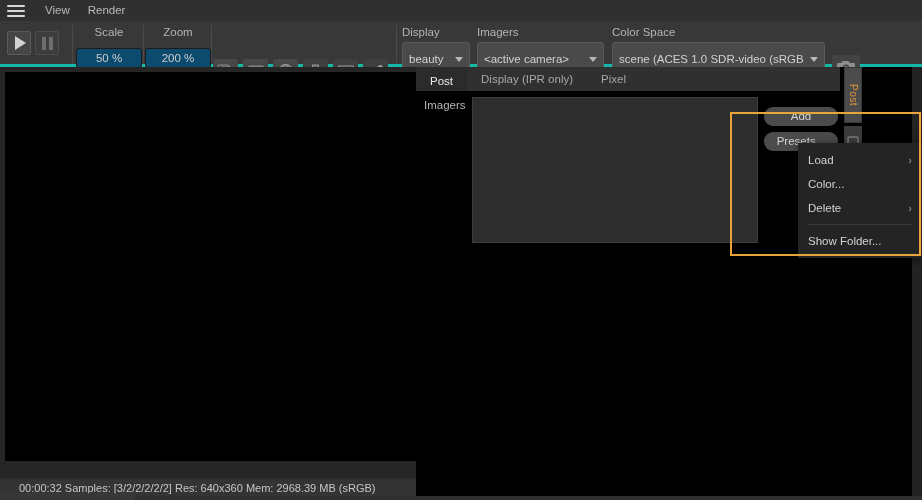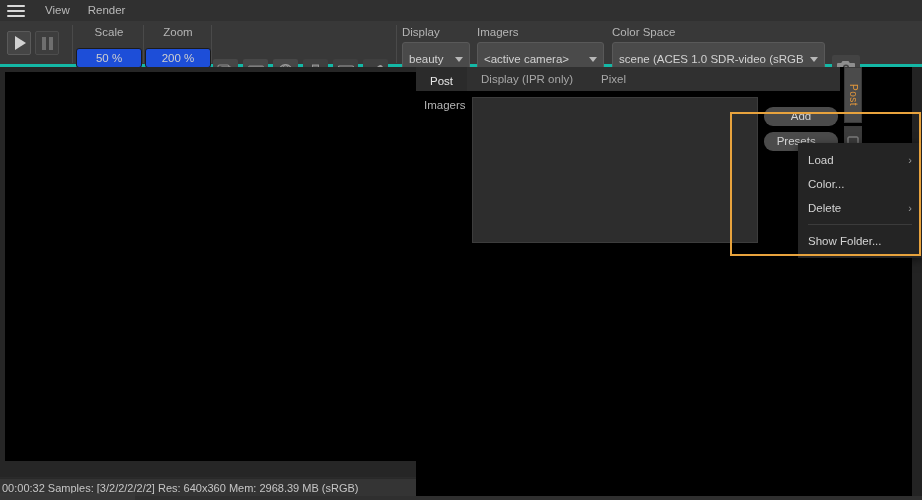--- a/index.html
+++ b/index.html
@@ -33,21 +33,21 @@
   .tbtn { width: 24px; height: 24px; background: #454545; border: 1px solid #5a5a5a;
     border-radius: 2px; display: flex; align-items: center; justify-content: center; cursor: pointer; }
   .tbtn.dim { background: #3d3d3d; border-color: #4d4d4d; }
   .play-tri { width: 0; height: 0; border-left: 11px solid #d2d2d2;
     border-top: 7px solid transparent; border-bottom: 7px solid transparent; margin-left: 3px; }
   .pause-bars { display: flex; gap: 3px; }
   .pause-bars i { display: block; width: 4px; height: 13px; background: #6e6e6e; }
 
   .field-group { position: absolute; top: 4px; text-align: center; }
   .field-label { color: #b5b5b5; font-size: 11.5px; line-height: 15px; }
-  .field-box { margin-top: 8px; background: #1d4ed8; border: 1px solid #1b1b1b;
+  .field-box { margin-top: 8px; background: #0c4a6e; border: 1px solid #1b1b1b;
     border-radius: 3px; color: #cfcfcf; font-size: 11.5px; height: 20px; line-height: 19px;
     text-align: center; cursor: text; }
 
   .iconrow { position: absolute; left: 213px; top: 38px; display: flex; gap: 5px; }
   .ibtn { width: 25px; height: 24px; background: #474747; border-radius: 2px;
     display: flex; align-items: center; justify-content: center; cursor: pointer; }
   .ibtn.flat { background: #3f3f3f; }
 
   .combo-group { position: absolute; top: 4px; }
   .combo-label { color: #b5b5b5; font-size: 11.5px; line-height: 15px; text-align: left; }
@@ -61,21 +61,21 @@
     border-top: 5px solid #b8b8b8; margin-left: 6px; }
 
   .snapbtn { position: absolute; left: 832px; top: 34px; width: 28px; height: 22px;
     background: #434343; border-radius: 2px; display: flex; align-items: center; justify-content: center; cursor: pointer; }
 
   
   .render-pane { position: absolute; left: 0; top: 67px; width: 425px; height: 410px; background: #262626; }
   .render-canvas { position: absolute; left: 5px; top: 5px; width: 416px; height: 389px; background: #000; cursor: crosshair; }
   .statusbar { position: absolute; left: 0; top: 478px; width: 425px; height: 18px;
     background: #343434; border-top: 1px solid #292929; display: flex; align-items: center;
-    padding-left: 2px; }
+    padding-left: 19px; }
   .statusbar span { color: #c6c6c6; font-size: 11px; white-space: nowrap; }
 
   
   .right-pane { position: absolute; left: 416px; top: 67px; width: 496px; height: 433px; background: #000000; }
   .tabstrip { position: absolute; left: 0; top: 0; width: 424px; height: 24px; background: #303030; display: flex; }
   .tab { height: 24px; line-height: 24px; padding: 0 14px; color: #a7a7a7; font-size: 11.5px; cursor: pointer; }
   .tab.active { background: #2b2b2b; color: #e8e8e8; border-top: 2px solid #2b2b2b; }
 
   .imagers-label { position: absolute; left: 8px; top: 32px; color: #b4b4b4; font-size: 11.5px; }
   .imagers-box { position: absolute; left: 56px; top: 30px; width: 286px; height: 146px;

